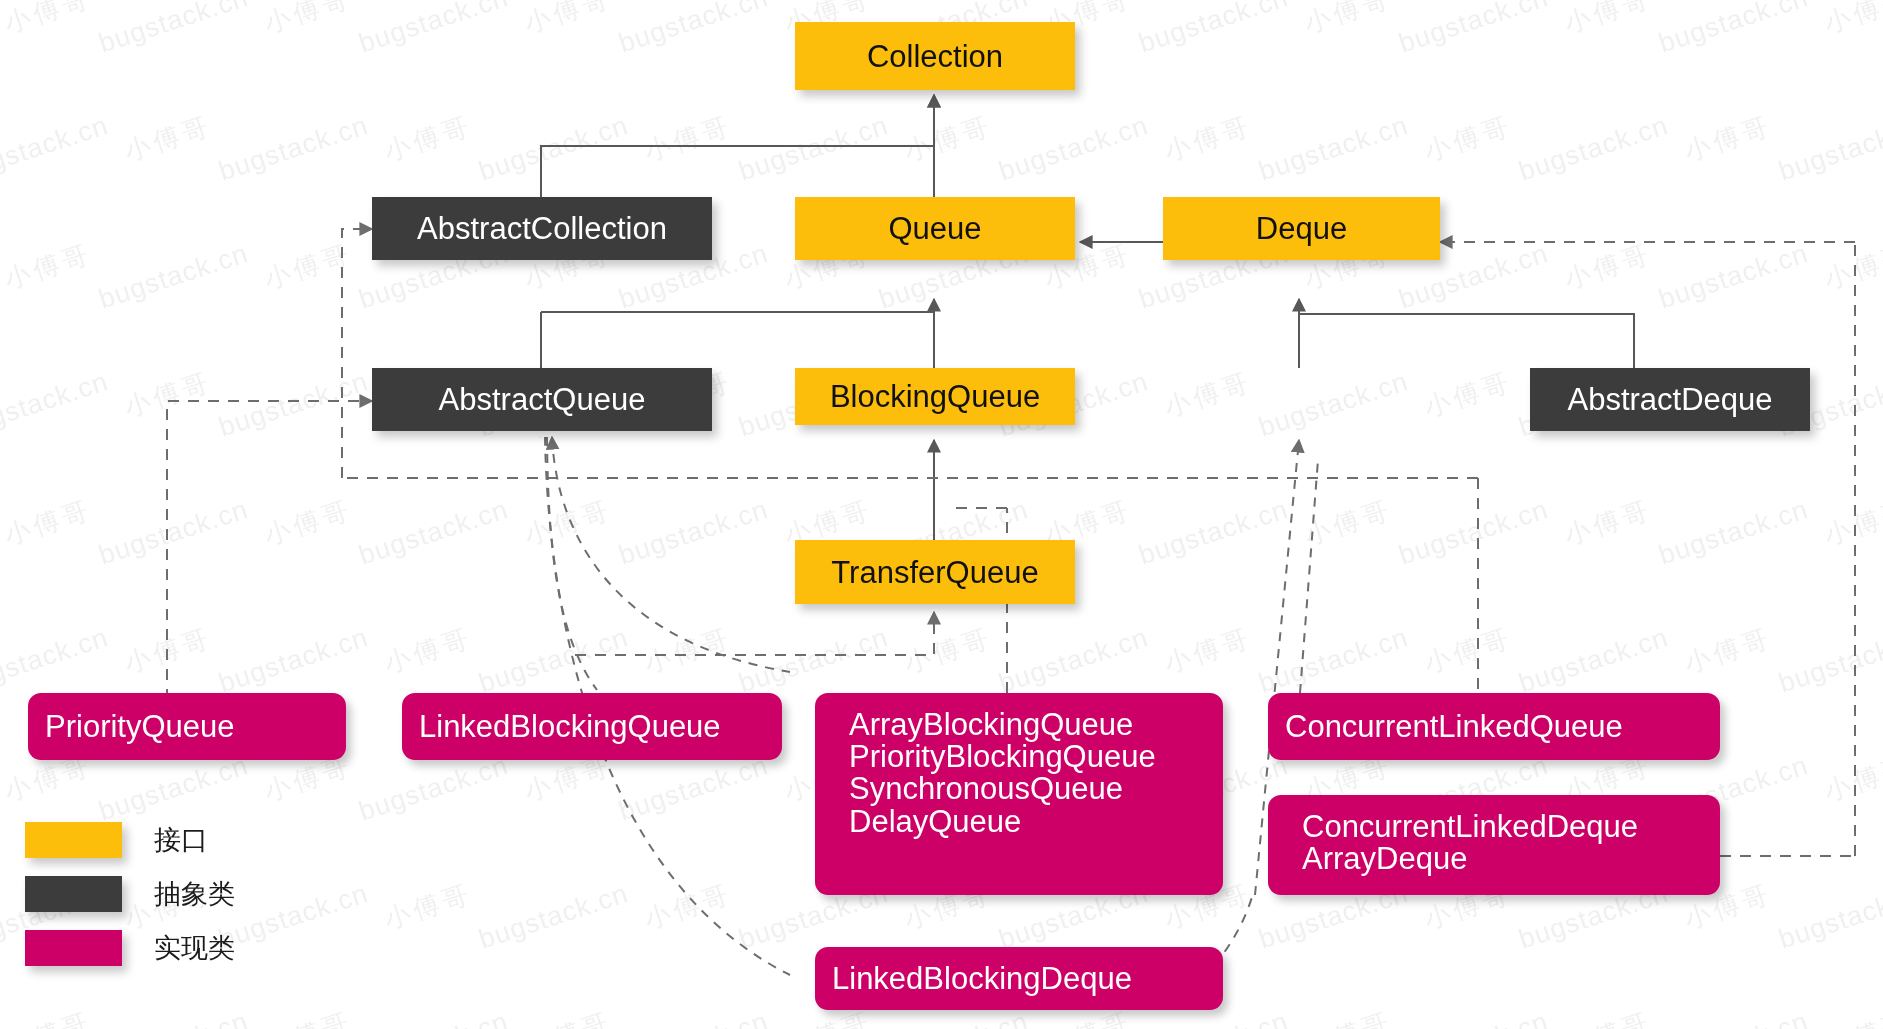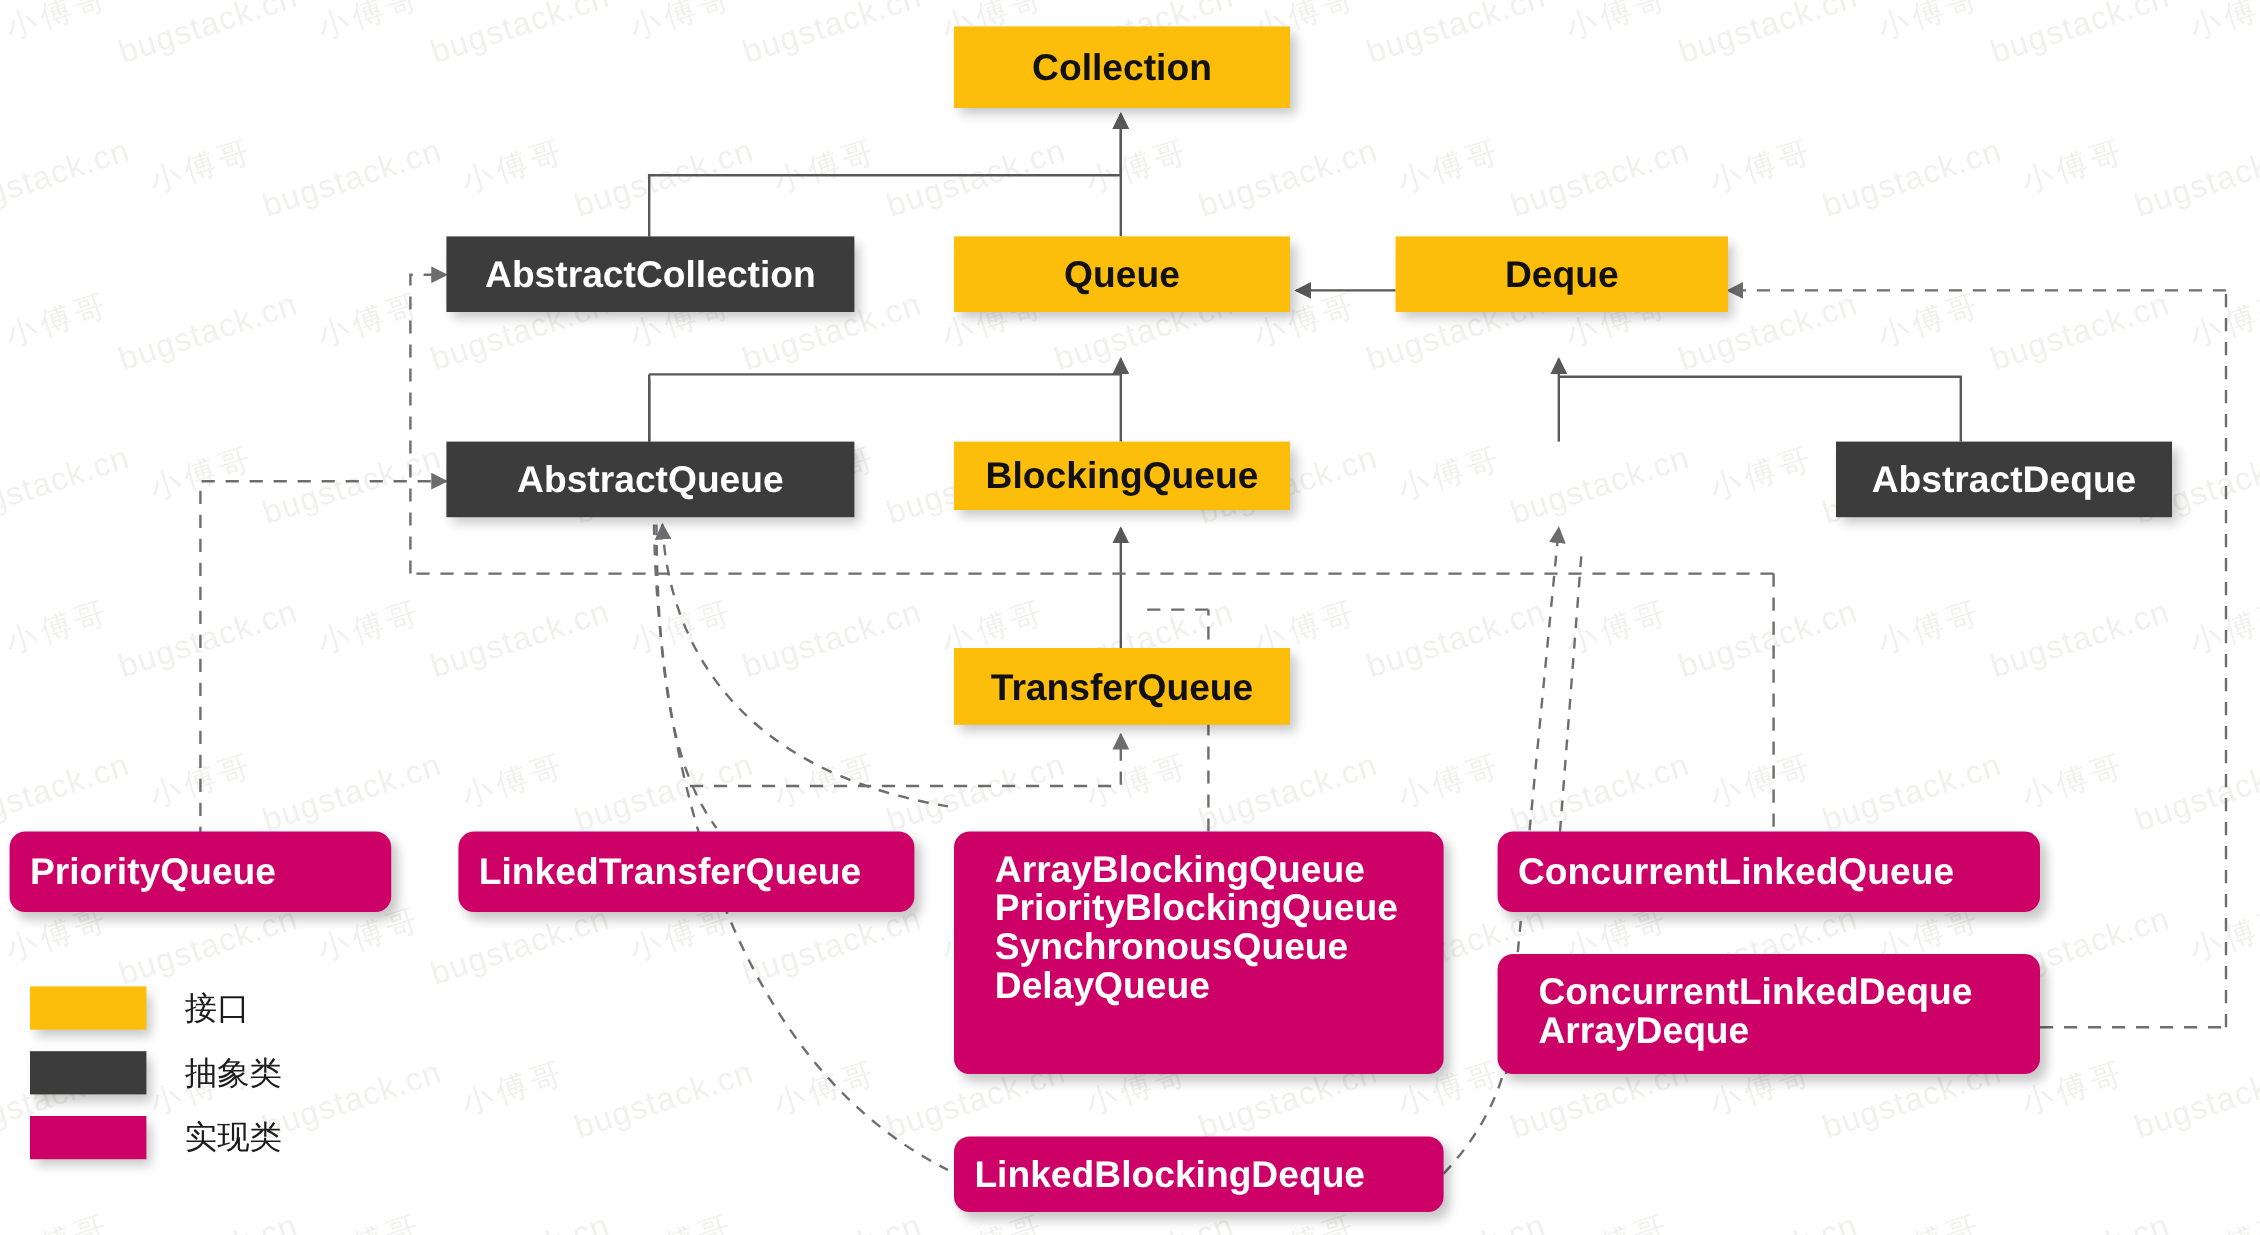--- a/index.html
+++ b/index.html
@@ -23,23 +23,23 @@
   .dashc{fill:none;stroke:#6d6d6f;stroke-width:2;stroke-dasharray:9 8;}
 
   
   .node{position:absolute;box-sizing:border-box;
         display:flex;align-items:center;
         box-shadow:5px 6px 9px rgba(0,0,0,.22);}
   .node .lbl{width:100%;}
   .node.iface{background:#fcbd0b;color:#111111;justify-content:center;text-align:center;}
   .node.abs{background:#3c3c3c;color:#ffffff;justify-content:center;text-align:center;}
   .node.impl{background:#cc0066;color:#ffffff;border-radius:13px;
-             justify-content:flex-start;text-align:left;}
+             justify-content:flex-start;text-align:left;margin-left:20px;}
   .node.impl .lbl{padding-left:17px;}
-  .node .lbl{font-size:31px;line-height:1.0;font-weight:700;}
+  .node .lbl{font-size:31px;line-height:1.0;font-weight:400;}
   .node.multi{align-items:flex-start;}
   .node.multi .lbl{padding-top:16px;}
   .node.multi .line{font-size:31px;line-height:1.04;padding-left:17px;white-space:nowrap;}
 
   
   #legend{position:absolute;left:25px;top:822px;}
   .lg-row{display:flex;align-items:center;height:36px;margin-bottom:18px;}
   .lg-sw{width:97px;height:36px;box-shadow:5px 6px 9px rgba(0,0,0,.22);}
   .lg-sw.iface{background:#fcbd0b;}
   .lg-sw.abs{background:#3c3c3c;}
@@ -277,21 +277,21 @@
 
   <div class="node iface" style="left:795px;top:540px;width:280px;height:64px;">
     <span class="lbl">TransferQueue</span>
   </div>
 
   <div class="node impl" style="left:8px;top:693px;width:318px;height:67px;">
     <span class="lbl">PriorityQueue</span>
   </div>
 
   <div class="node impl" style="left:382px;top:693px;width:380px;height:67px;">
-    <span class="lbl">LinkedTransferQueue</span>
+    <span class="lbl">LinkedBlockingQueue</span>
   </div>
 
   <div class="node impl multi" style="left:795px;top:693px;width:408px;height:202px;">
     <div class="lbl">
       <div class="line">ArrayBlockingQueue</div>
       <div class="line">PriorityBlockingQueue</div>
       <div class="line">SynchronousQueue</div>
       <div class="line">DelayQueue</div>
     </div>
   </div>

